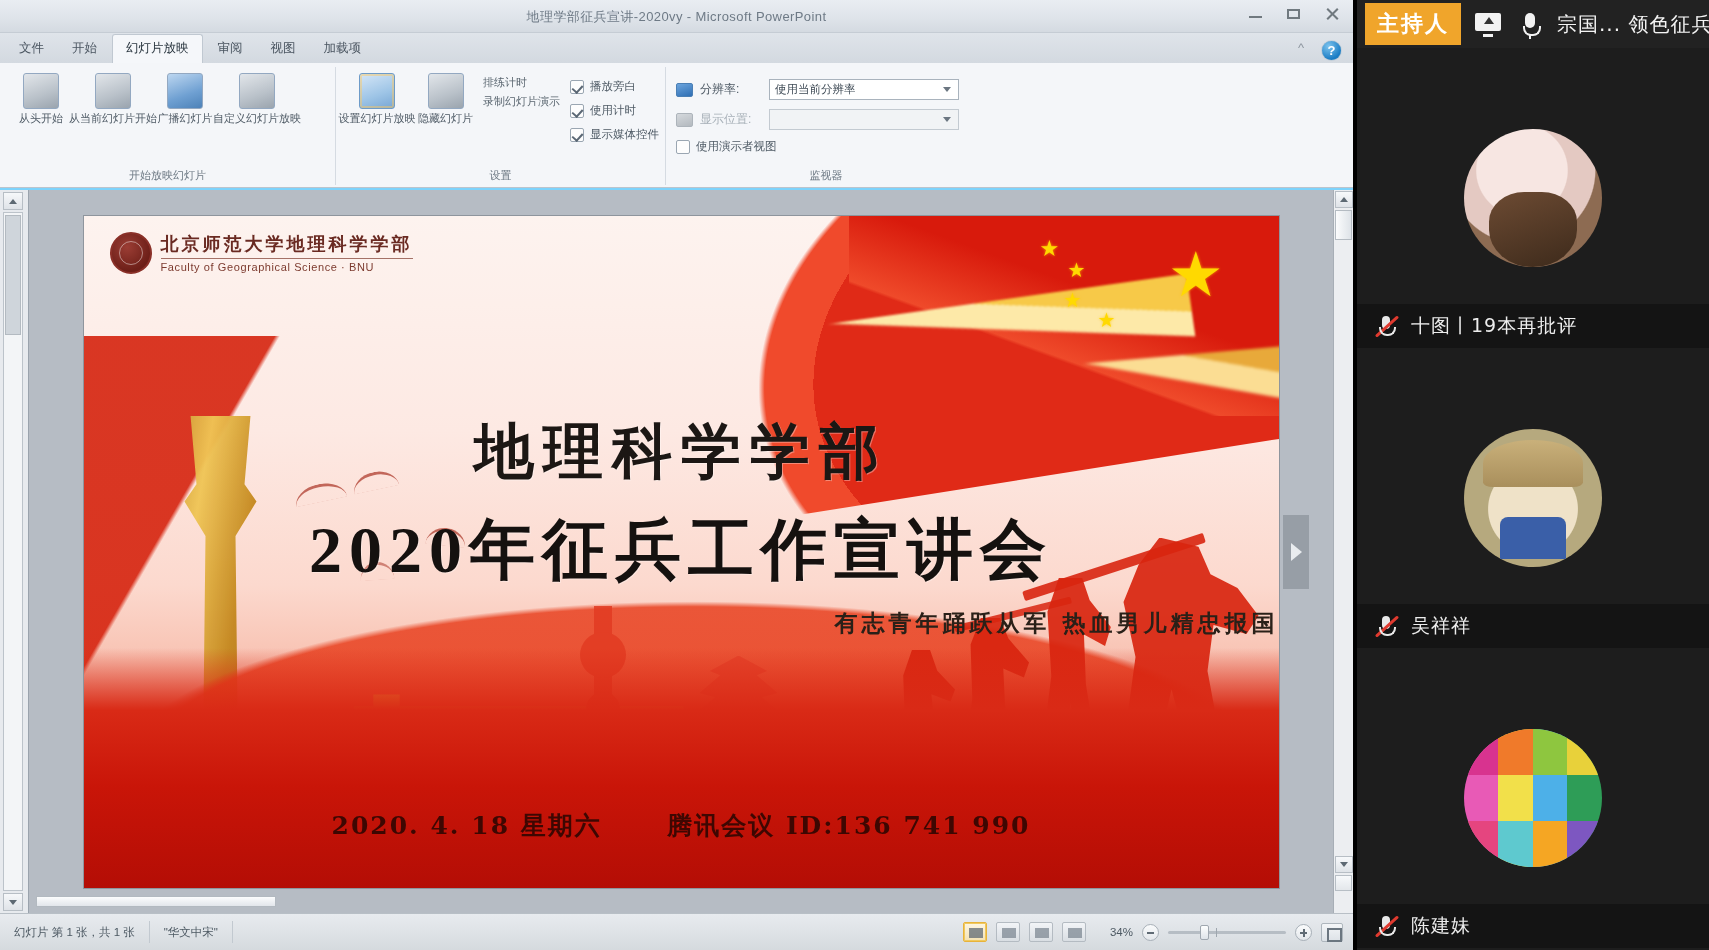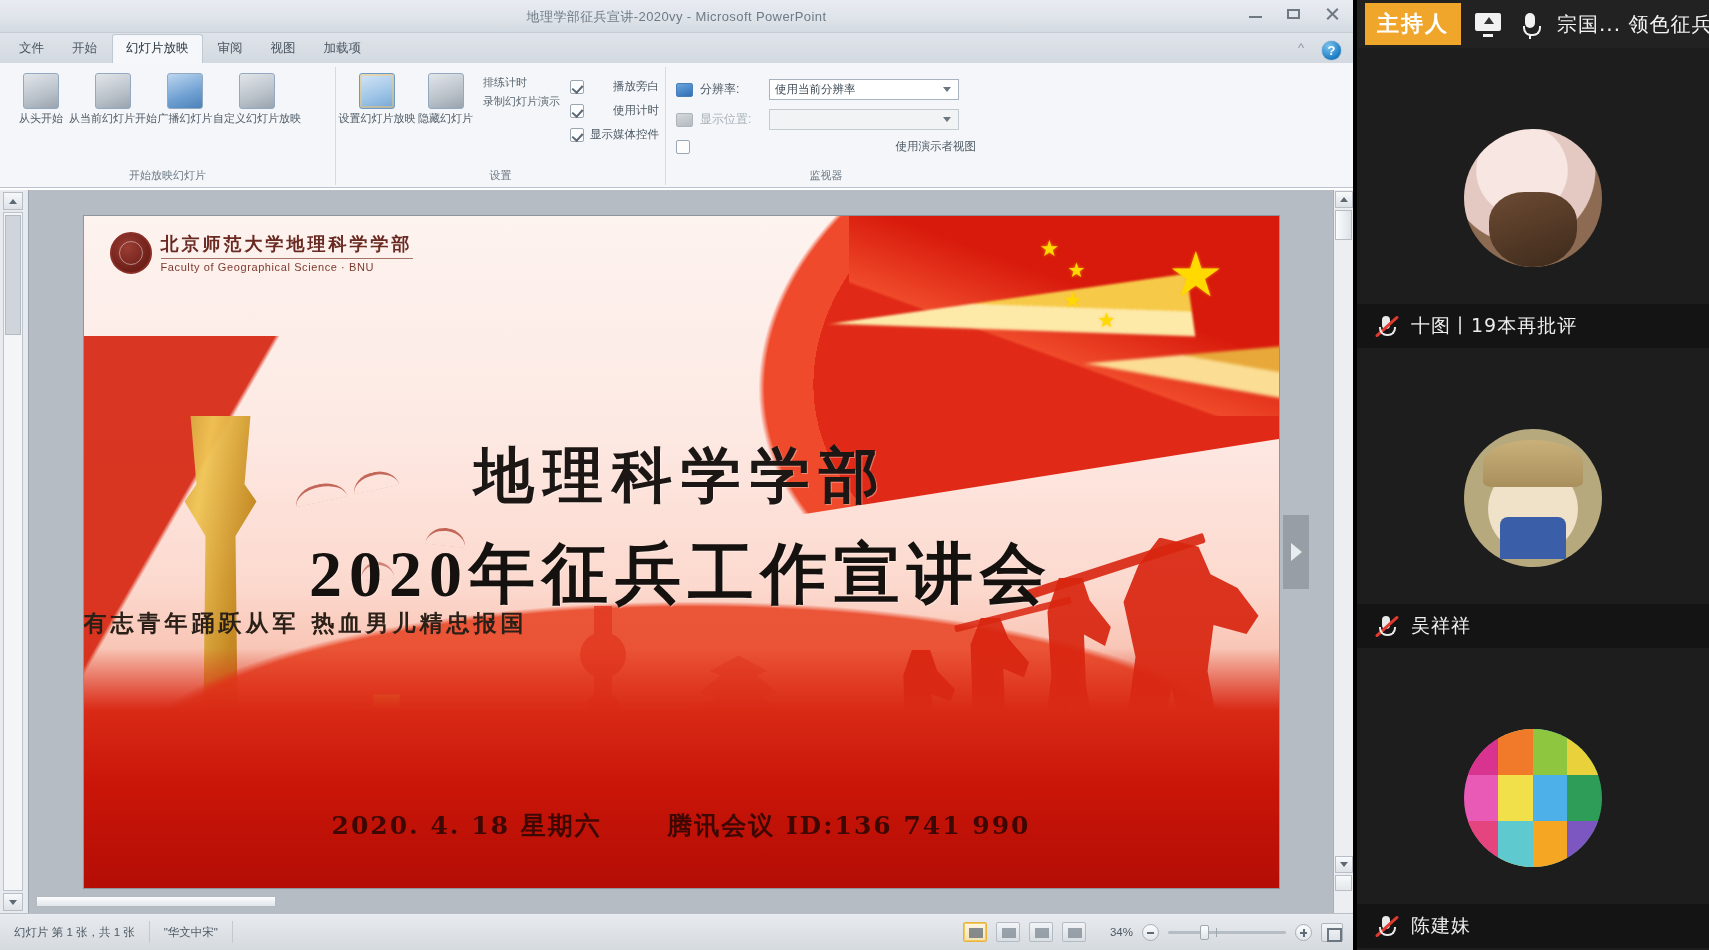--- a/index.html
+++ b/index.html
@@ -8,21 +8,21 @@
     overflow: hidden;
     font-family: "Liberation Sans", sans-serif;
     background: #000;
   }
   .screen { position: relative; width: 1709px; height: 950px; }
 
   
   .ppt-window {
     position: absolute; left: 0; top: 0;
     width: 1353px; height: 950px;
-    background: #ffffff;
+    background: #7dd3fc;
     overflow: hidden;
   }
   .titlebar {
     height: 33px;
     background: linear-gradient(180deg,#e9edf2 0%, #dfe4ea 55%, #d4dae1 100%);
     position: relative;
     border-bottom: 1px solid #c5ccd4;
   }
   .title-text {
     position: absolute; left: 0; right: 0; top: 8px;
@@ -120,21 +120,21 @@
     filter: blur(0.35px);
   }
   .bigbtn .ico.blue { background: linear-gradient(160deg,#bcd6f0,#6fa0d2 60%,#4d82b8); }
   .bigbtn .ico.grey { background: linear-gradient(160deg,#e2e6ea,#b9c1c9 60%,#9aa4ae); }
   .bigbtn .ico.sel  { background: linear-gradient(160deg,#d5e6f7,#9dc4e6 60%,#77a6d4); border-color:#6d9bc9; box-shadow: 0 0 0 2px rgba(255,200,90,.45) inset;}
   .bigbtn .lbl {
     margin-top: 3px; font-size: 11px; color: #4e5a65; text-align: center;
     line-height: 1.15; filter: blur(0.5px); white-space: nowrap;
   }
   .checkrow { display: flex; flex-direction: column; gap: 9px; padding-top: 6px; }
-  .chk { display: flex; align-items: center; gap: 6px; cursor: pointer; justify-content: space-between; }
+  .chk { display: flex; align-items: center; gap: 6px; cursor: pointer; }
   .chk .box {
     width: 14px; height: 14px; border: 1px solid #9aa6b2; background: #fdfdfd;
     border-radius: 2px; position: relative;
   }
   .chk .box.checked::after {
     content:''; position:absolute; left:3px; top:2px; width:5px; height:8px;
     border: solid #5a6774; border-width: 0 2px 2px 0; transform: rotate(42deg);
   }
   .chk .t { font-size: 11.5px; color: #4e5a65; filter: blur(0.5px); white-space: nowrap;}
   .fieldrow { display: flex; align-items: center; gap: 7px; margin-bottom: 9px; }
@@ -328,37 +328,36 @@
   .logo-rule { height: 1px; background: #7d3a2e; opacity:.7; }
   .logo-en {
     font-size: 11px; color: #7c3a2e; letter-spacing: .6px;
     white-space: nowrap; filter: blur(0.4px);
   }
 
   .slide-title {
     position: absolute; left: 0; right: 0; top: 196px;
     text-align: center;
     z-index: 5;
-    margin-top: 24px;
   }
   .st-l1 {
     font-size: 60px; color: #1c1714; letter-spacing: 9px;
     font-family: "DejaVu Serif", serif; font-weight: bold;
     text-shadow: 1px 1px 0 rgba(255,255,255,.35);
     filter: blur(0.3px);
   }
   .st-l2 {
     margin-top: 12px;
     font-size: 66px; color: #15110f; letter-spacing: 7px;
     font-family: Liberation Serif, serif; font-weight: bold;
     text-shadow: 1px 1px 0 rgba(255,255,255,.3);
     filter: blur(0.3px);
   }
   .st-sub {
-    position:absolute; left:0; right:0; top: 392px; text-align:left;
+    position:absolute; left:0; right:0; top: 392px; text-align:right;
     font-size: 23px; color: #2a2018; letter-spacing: 4px;
     font-family: "DejaVu Serif", serif; font-weight: bold;
     z-index: 5; filter: blur(0.5px);
   }
   .st-foot {
     position:absolute; left:0; right:0; bottom: 46px; text-align:center;
     font-size: 25px; color: #2c0602; letter-spacing: 2px;
     font-family: "DejaVu Serif", serif; font-weight: bold;
     z-index: 6; filter: blur(0.55px);
     opacity: .88;

